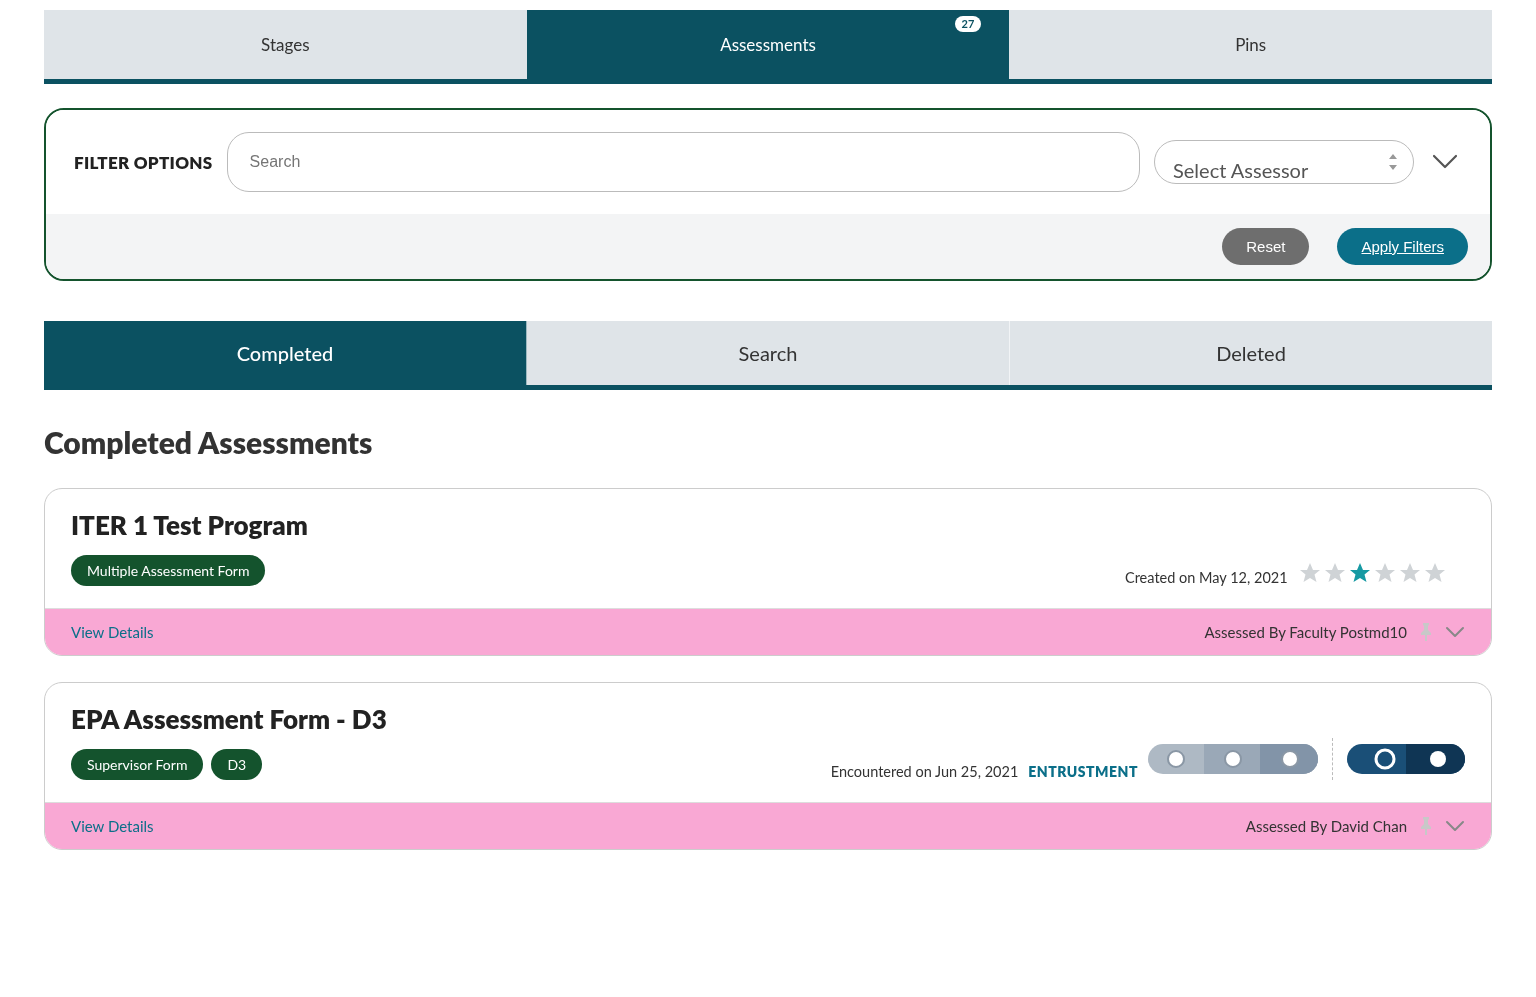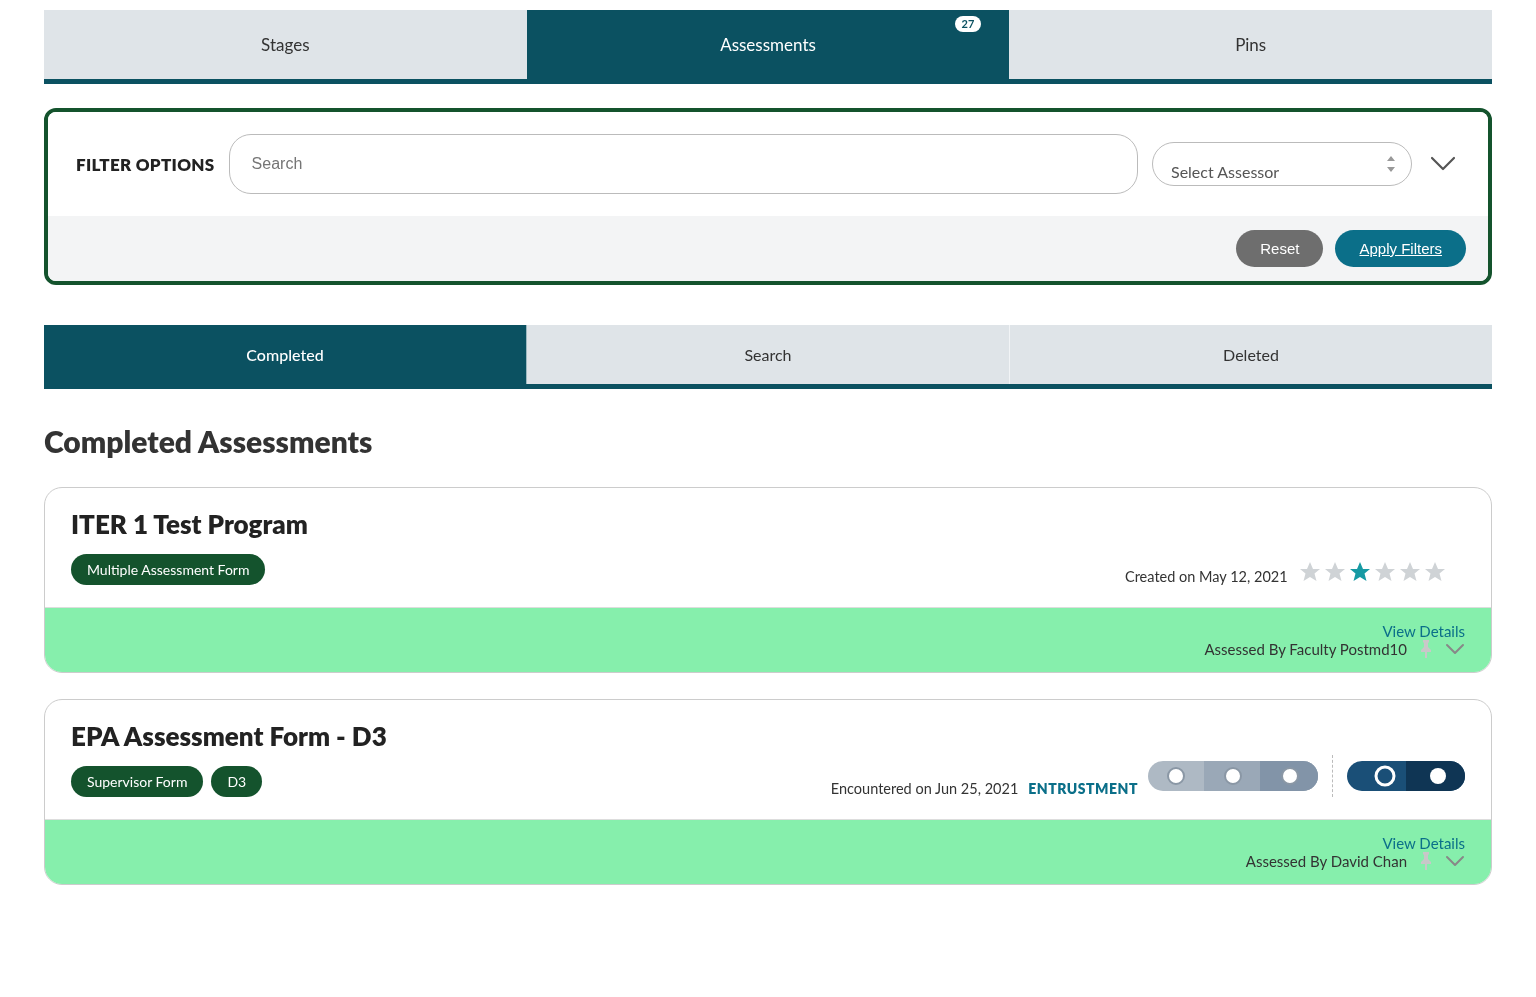--- a/index.html
+++ b/index.html
@@ -40,22 +40,22 @@
     border-radius: 10px;
     font-size: 11px;
     font-weight: 700;
     padding: 1px 7px;
     line-height: 14px;
   }
 
   
   .filter-panel {
     margin-top: 24px;
-    border: 4px solid #14532d;
-    border-radius: 12px;
+    border: 2px solid #14532d;
+    border-radius: 20px;
     overflow: hidden;
   }
   .filter-row {
     display: flex;
     align-items: center;
     gap: 14px;
     padding: 22px 28px;
     background: #fff;
   }
   .filter-label {
@@ -73,21 +73,21 @@
     font-size: 16px;
     color: #666;
     outline: none;
   }
   .assessor-select {
     width: 260px;
     height: 44px;
     border: 1px solid #bbb;
     border-radius: 22px;
     padding: 15px 40px 0 18px;
-    font-size: 16px;
+    font-size: 20px;
     color: #555;
     background: #fff;
     position: relative;
     display: flex;
     align-items: center;
     cursor: pointer;
   }
   .assessor-select .sort-icon {
     position: absolute;
     right: 14px;
@@ -96,21 +96,21 @@
     color: #888;
   }
   .filter-chevron {
     color: #555;
     cursor: pointer;
     padding: 0 4px;
   }
   .filter-actions {
     display: flex;
     justify-content: flex-end;
-    gap: 12px;
+    gap: 28px;
     background: #f3f4f5;
     padding: 14px 22px;
   }
   .btn {
     border: none;
     border-radius: 22px;
     padding: 10px 24px;
     font-size: 15px;
     cursor: pointer;
     font-weight: 500;
@@ -122,21 +122,21 @@
   .status-tabs {
     display: flex;
     margin-top: 40px;
     border-bottom: 5px solid #0b5161;
     background: #dfe4e8;
   }
   .status-tab {
     flex: 1;
     text-align: center;
     padding: 20px 0;
-    font-size: 16px;
+    font-size: 20px;
     color: #333;
     cursor: pointer;
     border-right: 1px solid rgba(255,255,255,.6);
   }
   .status-tab:last-child { border-right: none; }
   .status-tab.active {
     background: #0b5161;
     color: #fff;
     font-weight: 500;
   }
@@ -194,27 +194,26 @@
     display: flex;
     align-items: center;
     gap: 14px;
   }
   .rating-row .divider {
     width: 0;
     height: 42px;
     border-left: 1px dashed #bbb;
   }
   .card-footer {
-    background: #86efac;
+    background: #f9a8d4;
     border-top: 1px solid #ddd;
     padding: 14px 26px;
     display: flex;
     justify-content: space-between;
     align-items: flex-end;
-    flex-direction: column;
   }
   .link {
     color: #0b6f89;
     font-size: 15px;
     cursor: pointer;
   }
   .footer-right {
     display: flex;
     align-items: center;
     gap: 12px;

